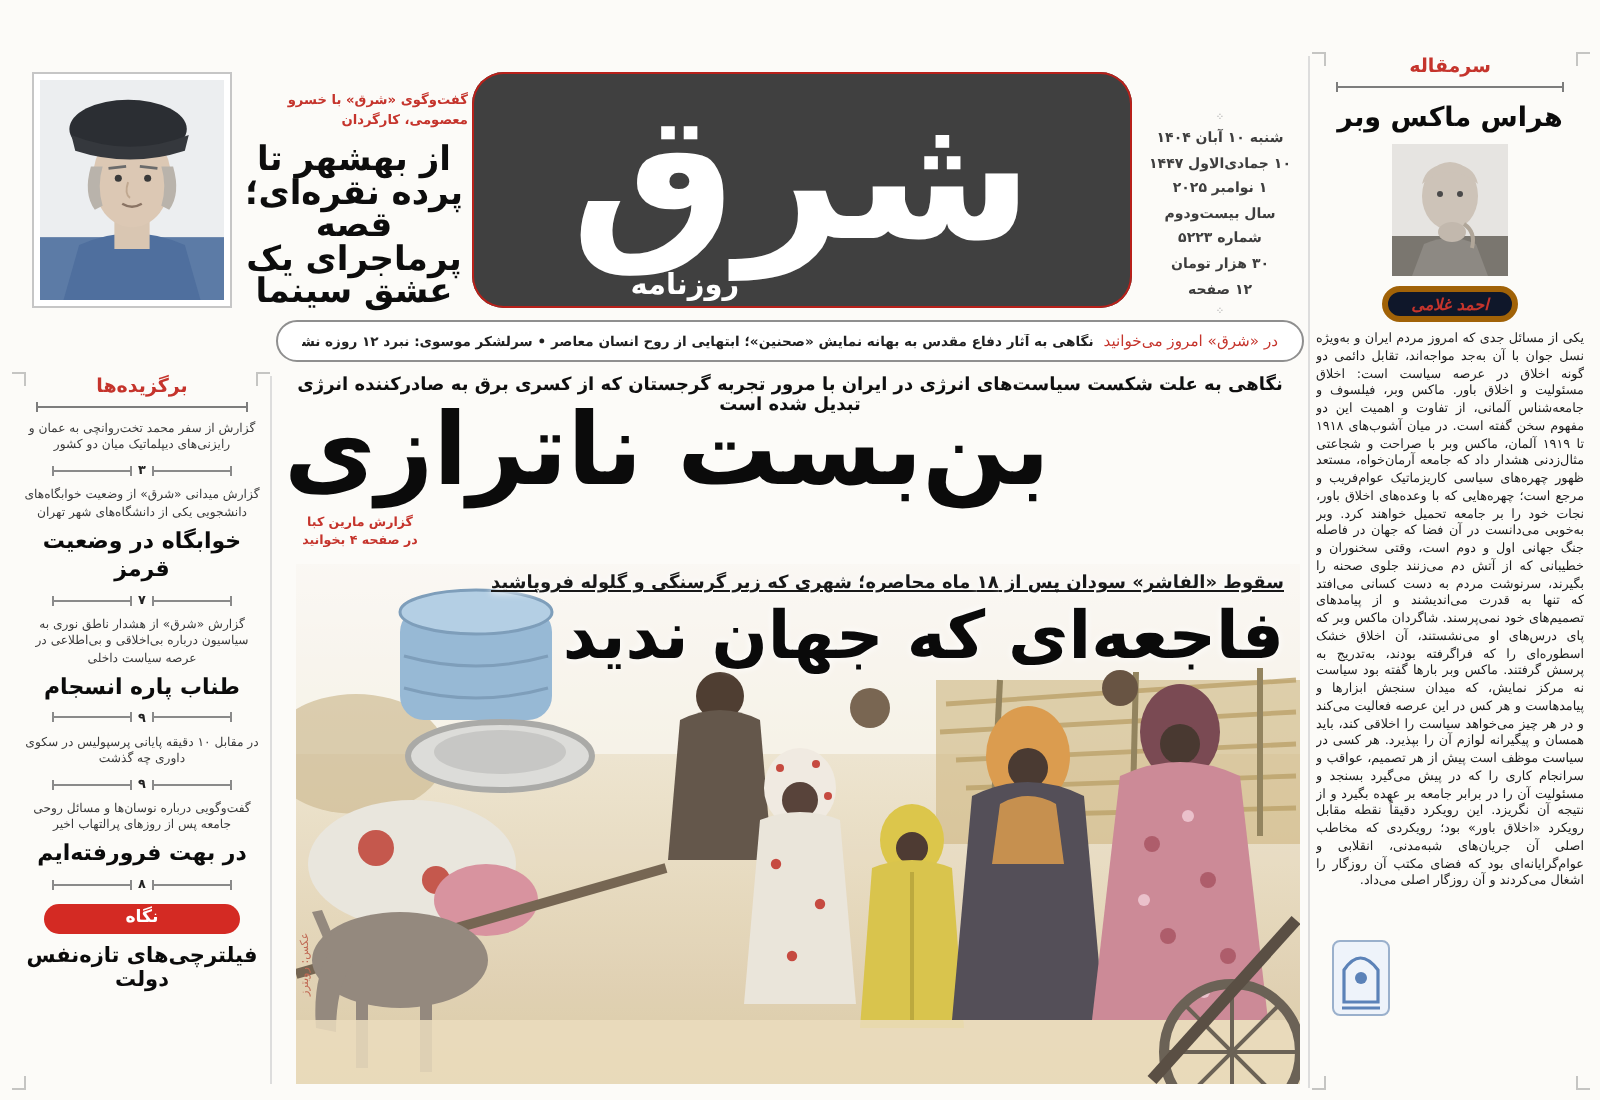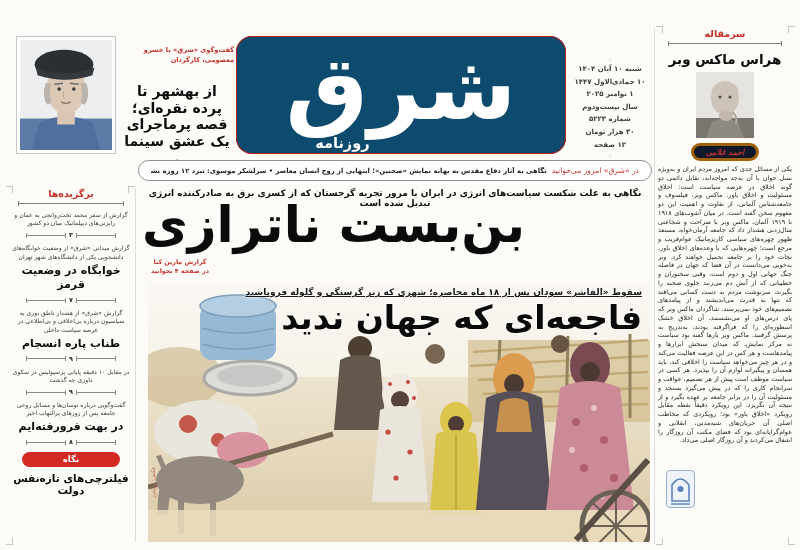--- a/index.html
+++ b/index.html
@@ -16,26 +16,26 @@
   .cm.tr{border-top:1px solid #999;border-right:1px solid #999;}
   .cm.bl{border-bottom:1px solid #999;border-left:1px solid #999;}
   .cm.br{border-bottom:1px solid #999;border-right:1px solid #999;}
 
   
   .portrait{position:absolute;left:16px;top:36px;width:100px;height:118px;
     background:#fff;border:1px solid #c6c6c6;padding:3px;box-sizing:border-box;}
   .portrait svg{width:100%;height:100%;display:block;}
   .feature{position:absolute;left:120px;top:46px;width:114px;text-align:center;}
   .feature-kicker{color:#c5342c;font-size:6.6px;font-weight:bold;line-height:9.5px;text-align:right;}
-  .feature-title{color:#0d0d0d;font-size:14px;font-weight:bold;line-height:16.5px;margin-top:18px;}
+  .feature-title{color:#0d0d0d;font-size:17px;font-weight:bold;line-height:16.5px;margin-top:7px;}
   .flourish{margin:8px auto 0;display:block;opacity:.7;}
 
   
   .masthead{position:absolute;left:236px;top:36px;width:330px;height:118px;
-    background:#0c4a6e;border-radius:16px;box-shadow:0 0 0 1px #b8201a inset;}
+    background:#404040;border-radius:16px;box-shadow:0 0 0 1px #b8201a inset;}
   .logo-word{position:absolute;right:0;left:0;top:-12px;text-align:center;
     color:#fff;font-size:88px;font-weight:bold;line-height:130px;
     transform:scaleX(1.05);letter-spacing:-4px;}
   .logo-sub{position:absolute;left:24%;bottom:3px;color:#fff;font-size:14.5px;font-weight:bold;}
 
   
   .dateline{position:absolute;left:568px;top:56px;width:84px;text-align:center;}
   .dl-row{font-size:7px;font-weight:bold;color:#3e3e3e;margin-bottom:4.6px;line-height:8px;}
   .dl-orn{font-size:5px;color:#999;margin-bottom:3px;}
 

